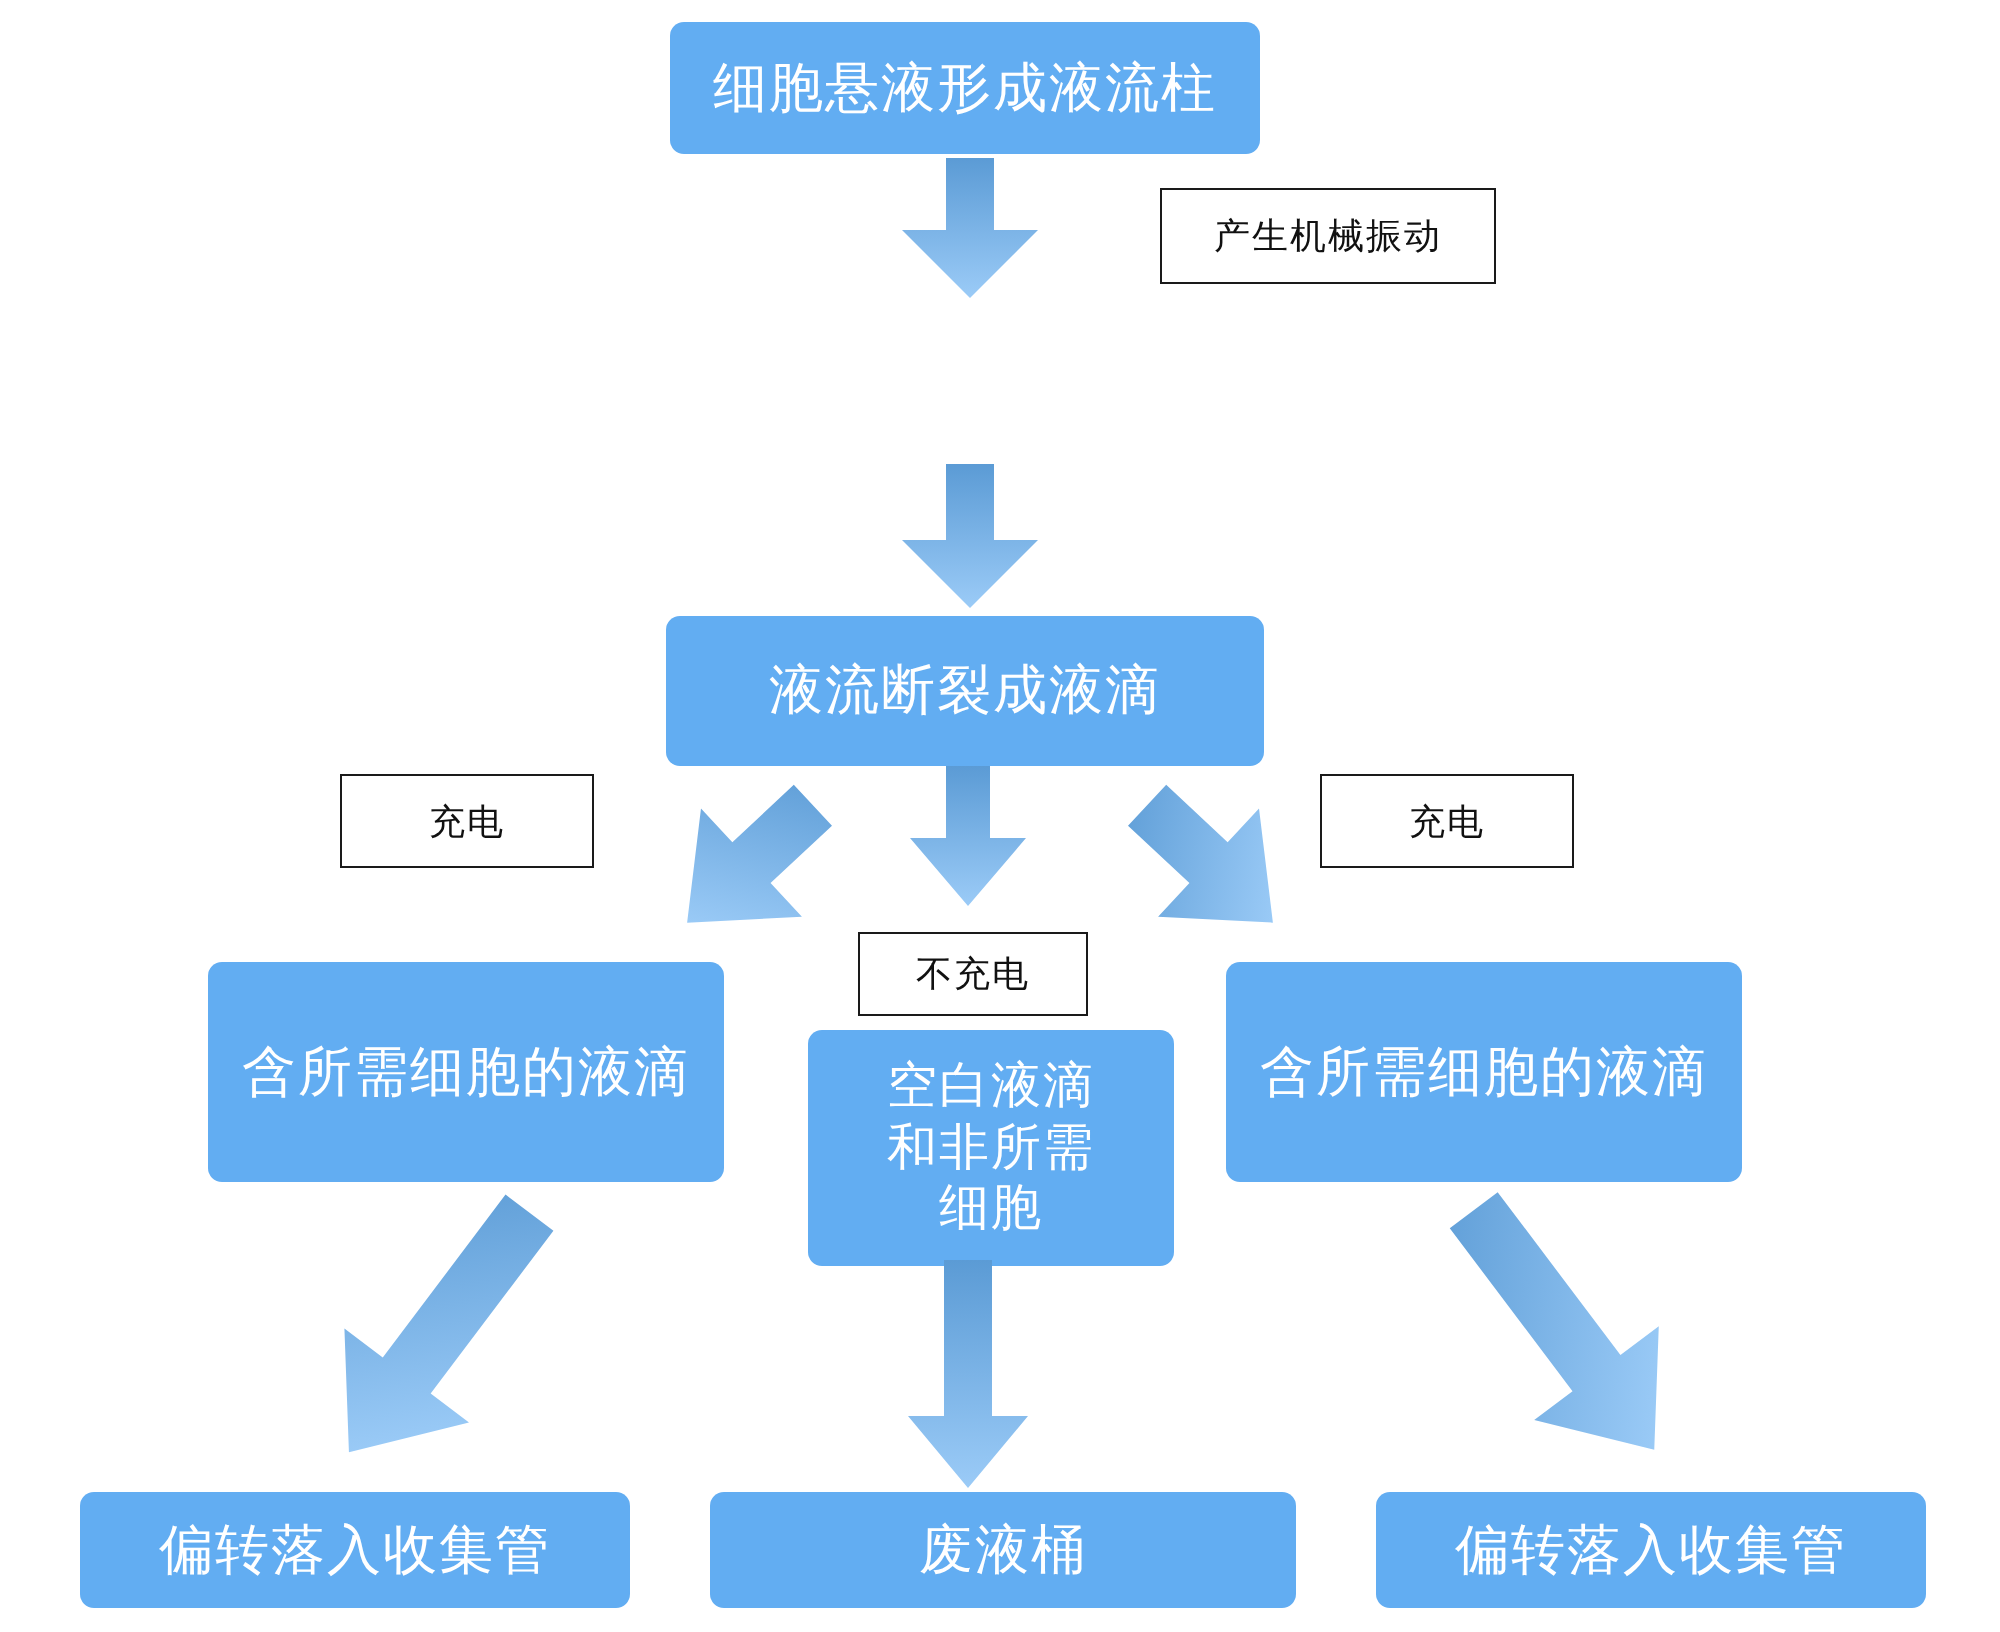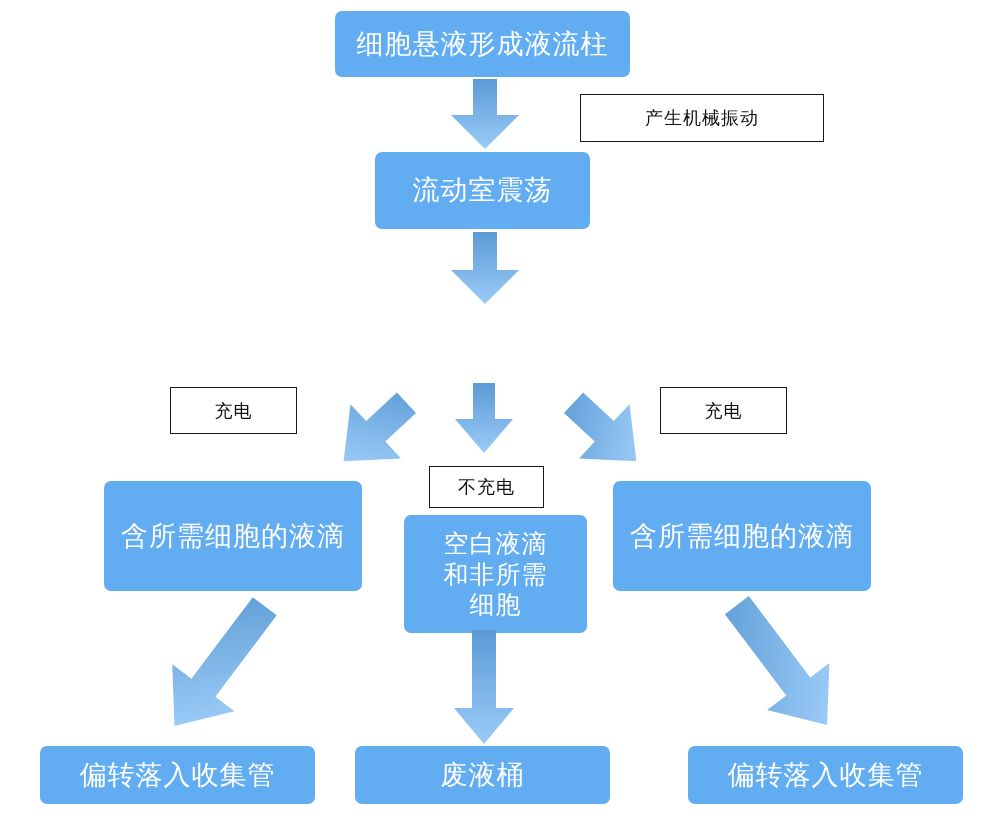--- a/index.html
+++ b/index.html
@@ -49,38 +49,38 @@
   .arrow{position:absolute;}
   .arrow svg{display:block;overflow:visible;}
 </style>
 </head>
 <body>
 
 <div id="canvas">
 
   <div class="node" style="left:335px;top:11px;width:295px;height:66px;">细胞悬液形成液流柱</div>
 
-  <div class="node" style="left:375px;top:152px;width:215px;height:77px;">流动室震荡</div>
 
+  <div class="node" style="left:333px;top:308px;width:299px;height:75px;">液流断裂成液滴</div>
 
   <div class="node" style="left:104px;top:481px;width:258px;height:110px;">含所需细胞的液滴</div>
 
   <div class="node" style="left:404px;top:515px;width:183px;height:118px;font-size:25px;">空白液滴
 和非所需
 细胞</div>
 
   <div class="node" style="left:613px;top:481px;width:258px;height:110px;">含所需细胞的液滴</div>
 
   <div class="node" style="left:40px;top:746px;width:275px;height:58px;">偏转落入收集管</div>
 
-  <div class="node" style="left:355px;top:746px;width:255px;height:58px;">废液桶</div>
+  <div class="node" style="left:355px;top:746px;width:293px;height:58px;">废液桶</div>
 
   <div class="node" style="left:688px;top:746px;width:275px;height:58px;">偏转落入收集管</div>
 
-  <div class="note" style="left:580px;top:94px;width:244px;height:48px;">产生机械振动</div>
+  <div class="note" style="left:580px;top:94px;width:168px;height:48px;">产生机械振动</div>
 
   <div class="note" style="left:170px;top:387px;width:127px;height:47px;">充电</div>
 
   <div class="note" style="left:660px;top:387px;width:127px;height:47px;">充电</div>
 
   <div class="note" style="left:429px;top:466px;width:115px;height:42px;">不充电</div>
 
   <svg width="0" height="0" style="position:absolute" aria-hidden="true">
     <defs>
       <linearGradient id="gv" x1="0" y1="0" x2="0" y2="1">

